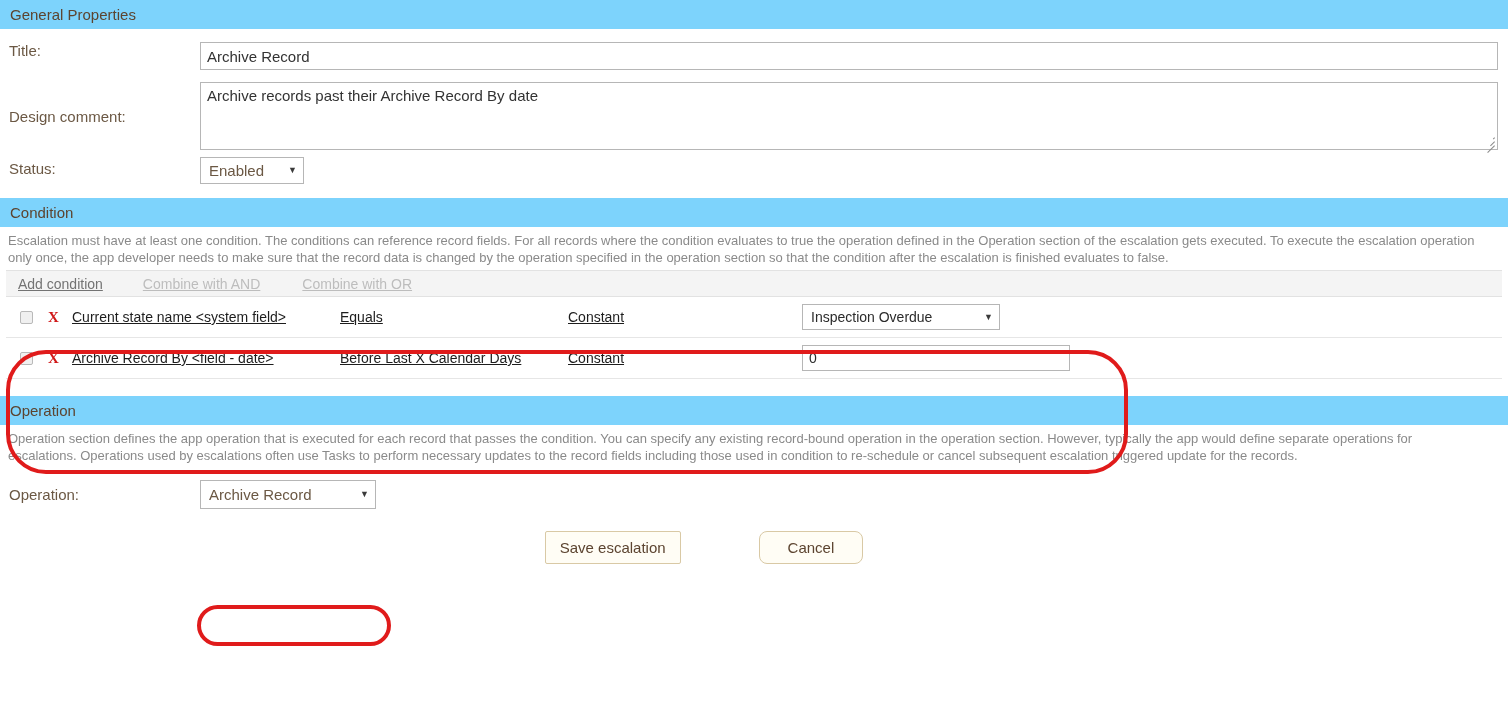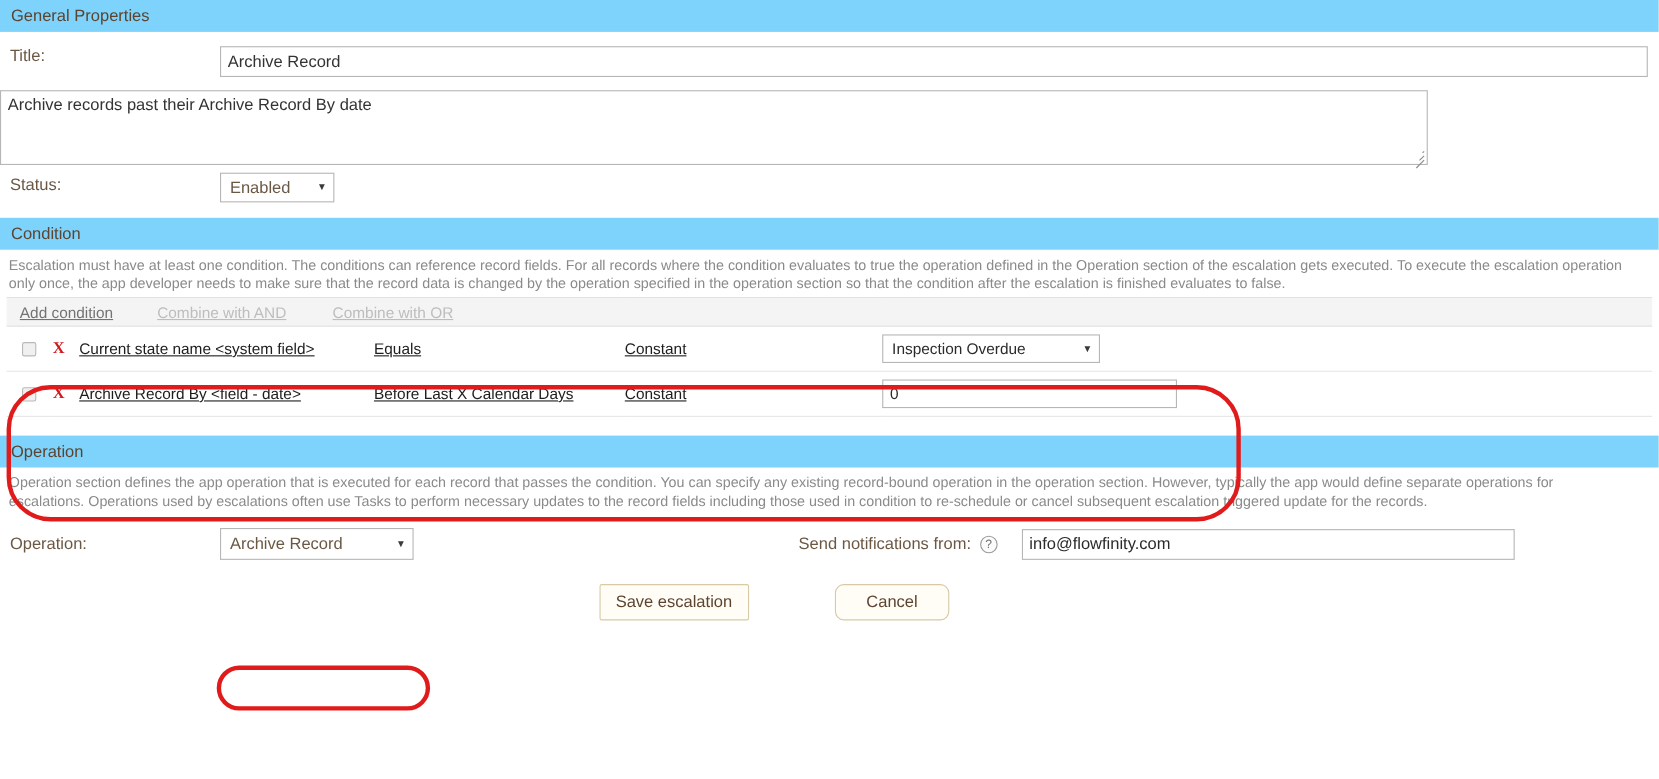--- a/index.html
+++ b/index.html
@@ -257,20 +257,21 @@
 <div class="section-header">General Properties</div>
 
 <div class="gp">
 
   <div class="form-row" style="margin-top:13px;">
     <div class="form-label">Title:</div>
     <input id="title-input" class="text-input" type="text" value="Archive Record" style="">
   </div>
 
   <div class="form-row" style="margin-top:12px;">
+    <div class="form-label" style="padding-top:26px;">Design comment:</div>
     <div style="position:relative;">
       <textarea id="design-comment" class="text-input" style="">Archive records past their Archive Record By date</textarea>
       <span class="resize-grip" style="right:3px;bottom:6px;">
         <i style="bottom:1px;width:10px;transform:rotate(-45deg);"></i>
         <i style="bottom:5px;width:6px;transform:rotate(-45deg);"></i>
         <i style="bottom:9px;width:2px;transform:rotate(-45deg);"></i>
       </span>
     </div>
   </div>
 
@@ -333,25 +334,20 @@
 <div class="section-header" style="margin-top:17px;">Operation</div>
 <div class="section-desc" style="width:1490px;">Operation section defines the app operation that is executed for each record that passes the condition. You can specify any existing record-bound operation in the operation section. However, typically the app would define separate operations for escalations. Operations used by escalations often use Tasks to perform necessary updates to the record fields including those used in condition to re-schedule or cancel subsequent escalation triggered update for the records.</div>
 
 <div class="form-row" style="margin-top:12px;align-items:center;">
   <div class="form-label">Operation:</div>
   <div id="operation-select" class="sel">
     <span>Archive Record</span>
     <span class="caret">▼</span>
   </div>
 
-  <div style="display:flex;align-items:center;margin-left:350px;">
-    <span class="notif-label">Send notifications from:</span>
-    <span class="help-icon" style="margin-left:8px;">?</span>
-    <input id="notify-email" class="text-input" type="text" style="margin-left: 22px;" value="info@flowfinity.com">
-  </div>
 </div>
 
 <div style="display:flex;justify-content:center;gap:78px;margin-top:22px;padding-right:140px;padding-left:40px;">
   <button class="btn">Save escalation</button>
   <button class="btn" style="padding:0 28px;border-radius:8px;">Cancel</button>
 </div>
 
 <div class="annot" style="left:6px; top:350px; width:1122px; height:124px;"></div>
 <div class="annot" style="left:197px; top:605px; width:194px; height:41px; border-radius:22px;"></div>
 

